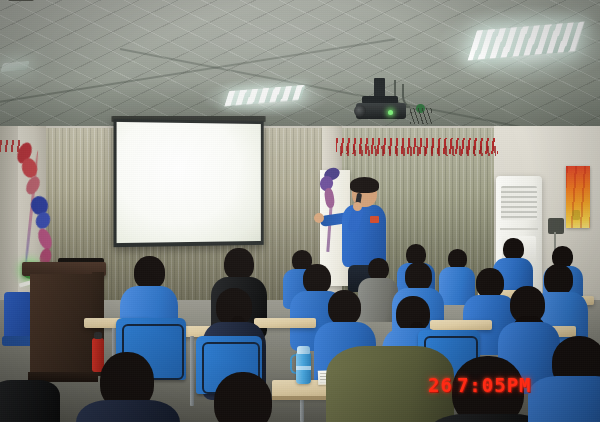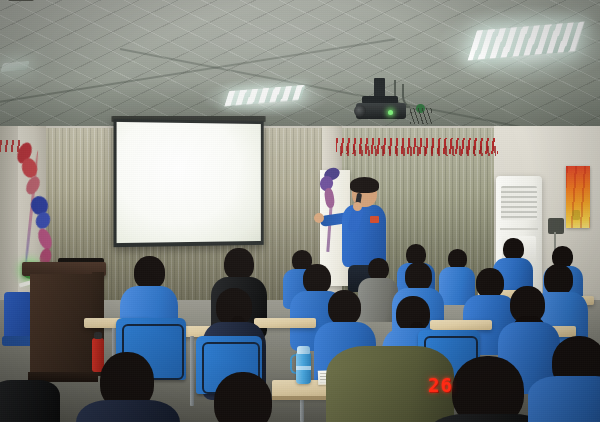--- a/index.html
+++ b/index.html
@@ -580,15 +580,16 @@
   </div>
   <div class="person" style="left:0px;top:370px;">
     <div class="torso a-dark" style="left:-10px;top:10px;width:70px;height:52px;"></div>
   </div>
 
   <div class="grade"></div>
   <div class="noise"></div>
 
   <div class="timestamp">
     <span>26</span>
+    <span>7:05PM</span>
   </div>
 
 </div>
 
 </body></html>

